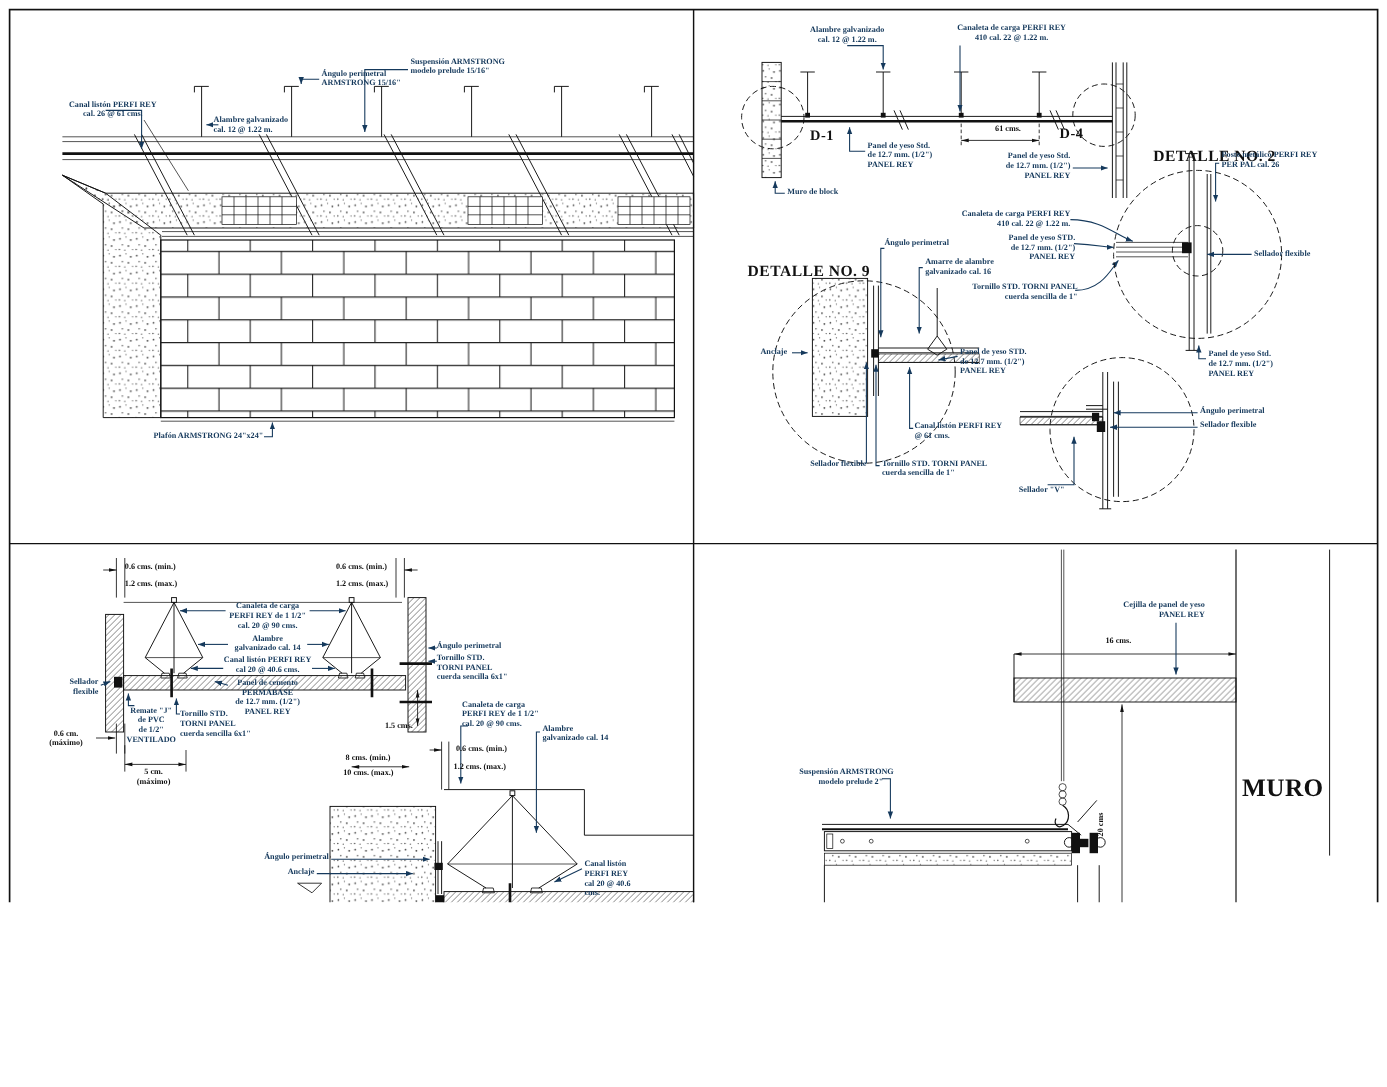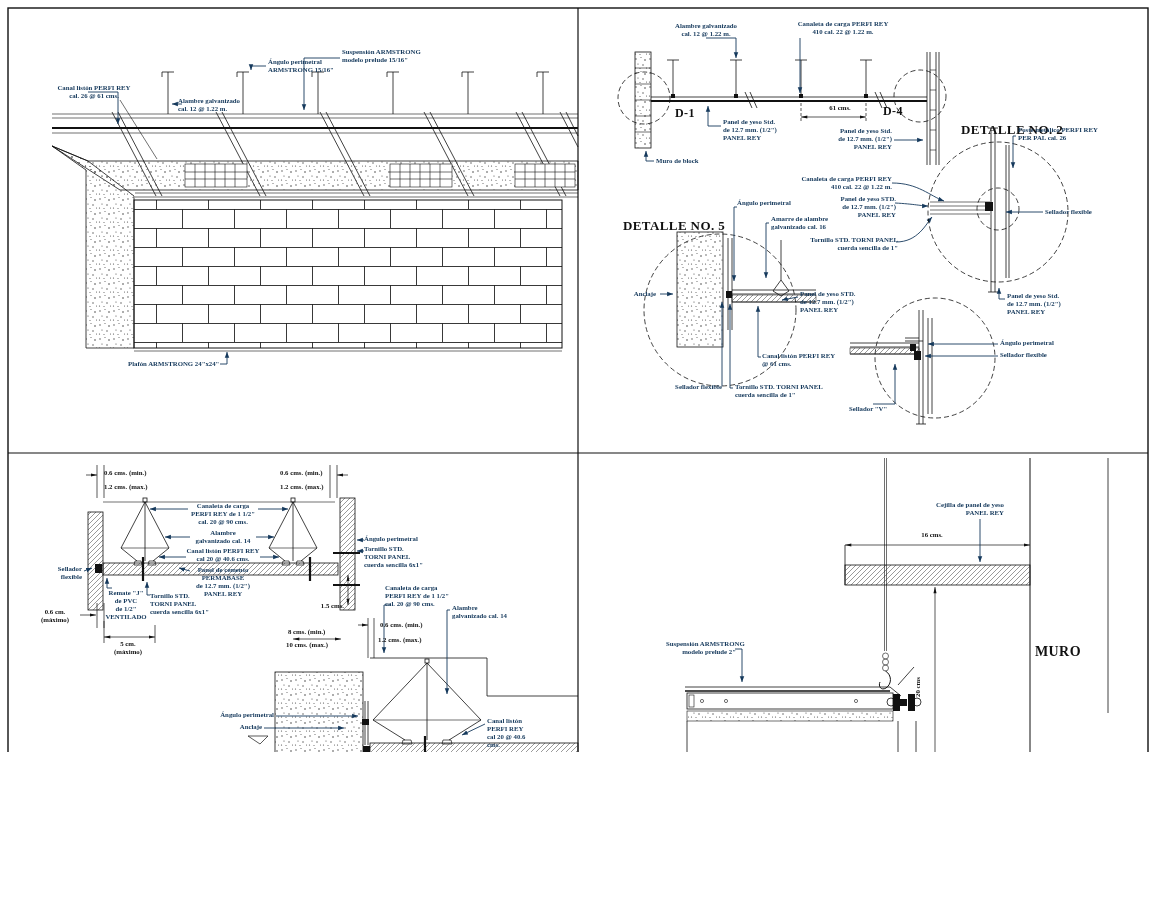--- a/index.html
+++ b/index.html
@@ -5,21 +5,21 @@
   html,body{margin:0;padding:0;background:#fff}
   #page{position:relative;width:1156px;height:752px;background:#fff;overflow:hidden;
         font-family:Liberation Serif, serif}
   svg.draw{position:absolute;left:0;top:0;z-index:1}
   .lbl{position:absolute;font-size:6.8px;line-height:1.2;font-weight:bold;color:#15395c;
        white-space:pre;z-index:3}
   .dim{color:#111}
   .tc{text-align:center}
   .tr2{text-align:right}
   .ttl{position:absolute;font-weight:bold;color:#111;letter-spacing:.4px;white-space:pre;z-index:3}
-  .fs12{font-size:12px}.fs13{font-size:13px}.fs15{font-size:14px}
+  .fs12{font-size:12px}.fs13{font-size:13px}.fs15{font-size:21px}
   .rot{transform:rotate(-90deg);transform-origin:0 0}
   
   .g{stroke:#111;fill:none;stroke-width:1}
   .g8{stroke:#111;fill:none;stroke-width:.8}
   .g6{stroke:#111;fill:none;stroke-width:.6}
   .g2{stroke:#111;fill:none;stroke-width:2.2}
   .dsh{stroke:#111;fill:none;stroke-width:.8;stroke-dasharray:5 3}
   .dm{stroke:#111;fill:none;stroke-width:.7}
   .ld{stroke:#15395c;fill:none;stroke-width:.9}
   .bk{fill:#111;stroke:none}
@@ -298,21 +298,21 @@
 <div class="ttl fs12" style="left:883px;top:104px">D-4</div>
 <div class="lbl dim tc" style="left:816px;top:104px;width:48px">61 cms.</div>
 <div class="lbl" style="left:723px;top:118px;width:64px">Panel de yeso Std.
 de 12.7 mm. (1/2")
 PANEL REY</div>
 <div class="lbl tr2" style="left:818px;top:127px;width:74px">Panel de yeso Std.
 de 12.7 mm. (1/2")
 PANEL REY</div>
 <div class="lbl" style="left:656px;top:157px;width:60px">Muro de block</div>
 <div class="ttl fs13" style="left:961px;top:122px">DETALLE NO. 2</div>
-<div class="ttl fs13" style="left:623px;top:218px">DETALLE NO. 5</div>
+<div class="ttl fs13" style="left:623px;top:218px">DETALLE NO. 9</div>
 <div class="lbl" style="left:1018px;top:126px;width:120px">Poste metálico PERFI REY
 PER PAL cal. 26</div>
 <div class="lbl" style="left:1045px;top:208px;width:70px">Sellador flexible</div>
 <div class="lbl" style="left:1007px;top:292px;width:66px">Panel de yeso Std.
 de 12.7 mm. (1/2")
 PANEL REY</div>
 <div class="lbl" style="left:737px;top:199px;width:64px">Ángulo perimetral</div>
 <div class="lbl tr2" style="left:786px;top:175px;width:106px">Canaleta de carga PERFI REY
 410 cal. 22 @ 1.22 m.</div>
 <div class="lbl tr2" style="left:820px;top:195px;width:76px">Panel de yeso STD.

